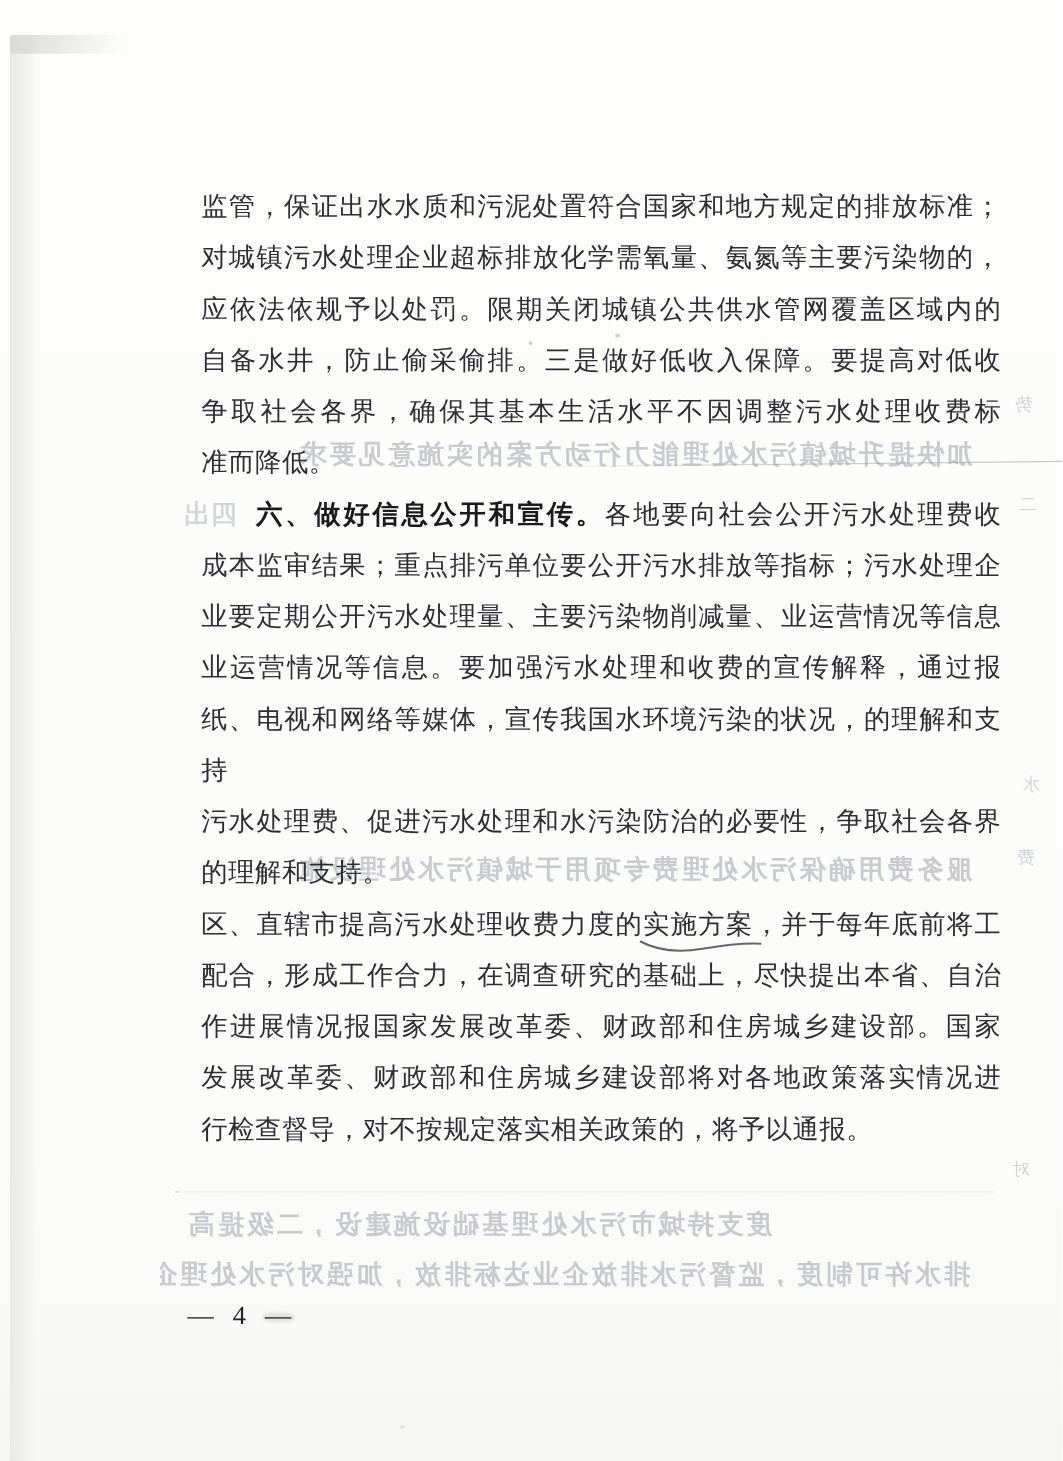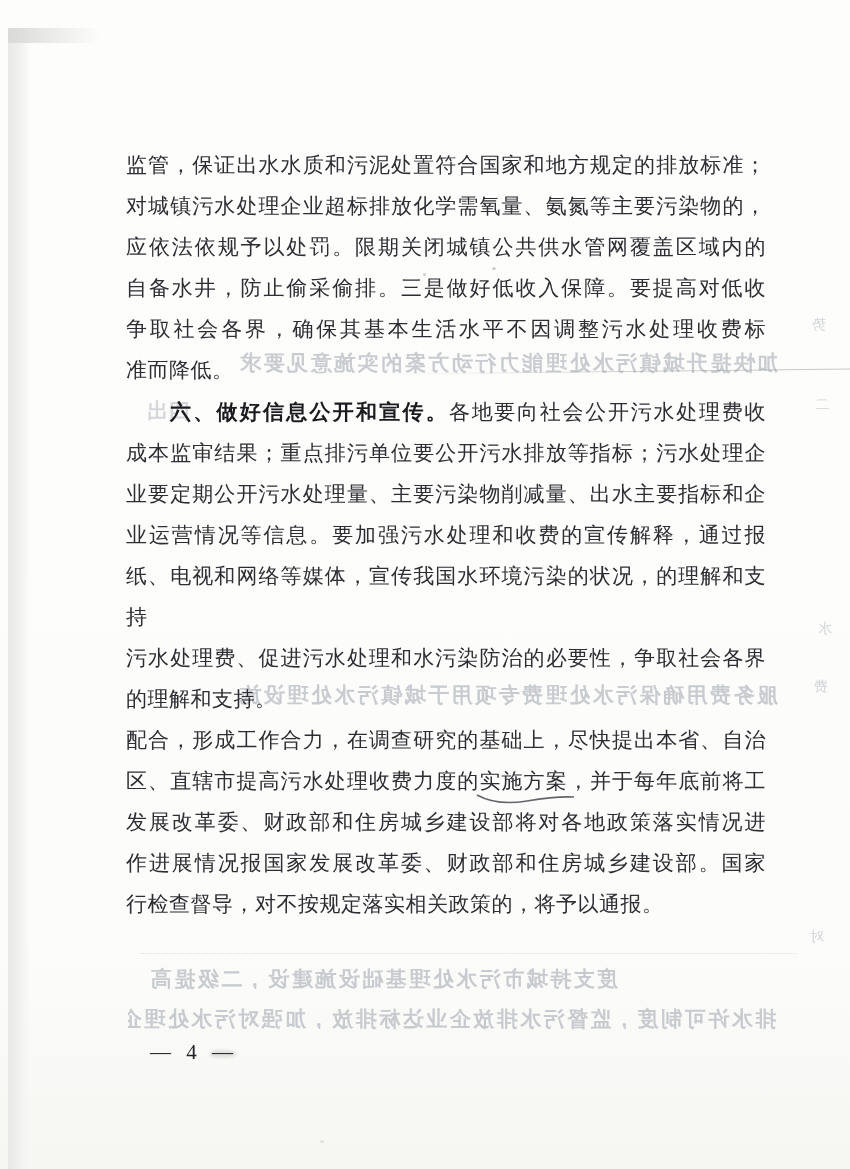--- a/index.html
+++ b/index.html
@@ -19,27 +19,27 @@
   .dotline{position:absolute;top:953px;left:140px;width:656px;height:0;
     border-top:1px dotted #d2d2cd;opacity:.65;}
   .speck{position:absolute;background:#cfcfcb;border-radius:50%;}
   #speck1{left:492px;top:267px;width:4px;height:3px;}
   #speck2{left:423px;top:273px;width:3px;height:3px;}
   #speck3{left:320px;top:1140px;width:4px;height:3px;opacity:.6;}
   #smudge-pagenum{position:absolute;left:210px;top:1050px;width:26px;height:8px;
     background:#dddddacc;filter:blur(1px);border-radius:40%;}
 
   
-  .content{position:absolute;left:126px;top:145px;width:640px;
+  .content{position:absolute;left:161px;top:145px;width:640px;
     color:#2d2d33;font-size:21px;line-height:41px;}
   .content p{margin:0;text-align:justify;text-align-last:justify;letter-spacing:.5px;}
   .content p.end{text-align-last:left;}
   .content p.indent{text-indent:44px;}
   .lead{font-weight:700;color:#1b1b1f;
-    font-family:Liberation Sans, sans-serif;letter-spacing:1px;margin-top:40px;}
+    font-family:Liberation Serif, serif;letter-spacing:1px;margin-top:40px;}
 
   
   .hand-underline{position:relative;white-space:nowrap;}
   .hand-underline svg{position:absolute;left:-4px;bottom:-13px;width:102px;height:14px;
     overflow:visible;pointer-events:none;}
 
   
   .bleed{position:absolute;transform:scaleX(-1);color:#99a0aa;opacity:.52;
     filter:blur(.6px);font-size:21px;letter-spacing:2.5px;white-space:nowrap;
     overflow:hidden;font-weight:600;line-height:26px;}
@@ -93,36 +93,36 @@
       <p>自备水井，防止偷采偷排。三是做好低收入保障。要提高对低收</p>
       <p>争取社会各界，确保其基本生活水平不因调整污水处理收费标</p>
       <p class="end">准而降低。</p>
     </div>
 
     <div>
       <p class="indent">
         <span class="lead">六、做好信息公开和宣传。</span><span>各地要向社会公开污水处理费收</span>
       </p>
       <p>成本监审结果；重点排污单位要公开污水排放等指标；污水处理企</p>
-      <p>业要定期公开污水处理量、主要污染物削减量、出水主要指标和企</p>
+      <p>业要定期公开污水处理量、主要污染物削减量、业运营情况等信息</p>
       <p>业运营情况等信息。要加强污水处理和收费的宣传解释，通过报</p>
       <p>纸、电视和网络等媒体，宣传我国水环境污染的状况，的理解和支持</p>
       <p>污水处理费、促进污水处理和水污染防治的必要性，争取社会各界</p>
       <p class="end">的理解和支持。</p>
     </div>
 
     <div>
-      <p>配合，形成工作合力，在调查研究的基础上，尽快提出本省、自治</p>
       <p>
         <span>区、直辖市提高污水处理收费力度的</span><span class="hand-underline"><span>实施方案</span><svg viewBox="0 0 102 14" xmlns="http://www.w3.org/2000/svg">
               <path d="M2 3 Q 22 14 52 9 T 99 5" stroke="#4a4a52" stroke-width="1.6" fill="none" opacity="0.85"></path>
             </svg></span><span>，并于每年底前将工</span>
       </p>
+      <p>配合，形成工作合力，在调查研究的基础上，尽快提出本省、自治</p>
+      <p>作进展情况报国家发展改革委、财政部和住房城乡建设部。国家</p>
       <p>发展改革委、财政部和住房城乡建设部将对各地政策落实情况进</p>
-      <p>作进展情况报国家发展改革委、财政部和住房城乡建设部。国家</p>
       <p class="end">行检查督导，对不按规定落实相关政策的，将予以通报。</p>
     </div>
 
   </div>
 
   <div class="page-number">— 4 —</div>
 
 </div>
 
 </body></html>

